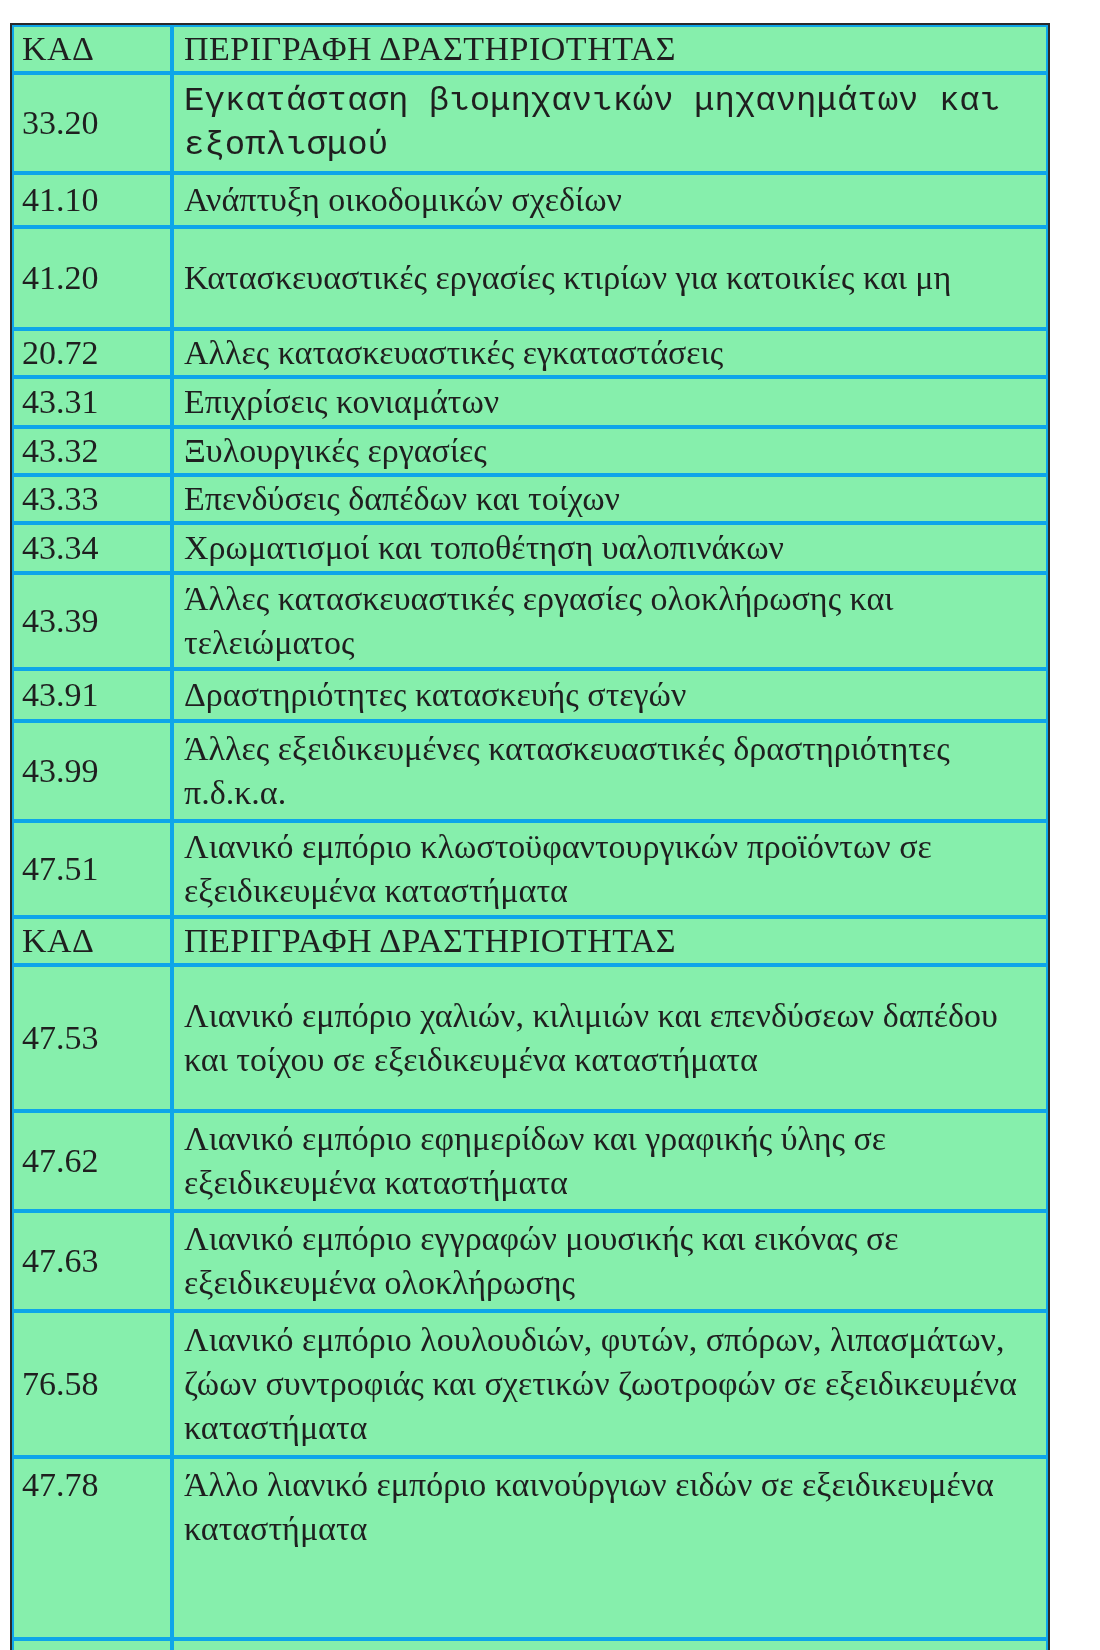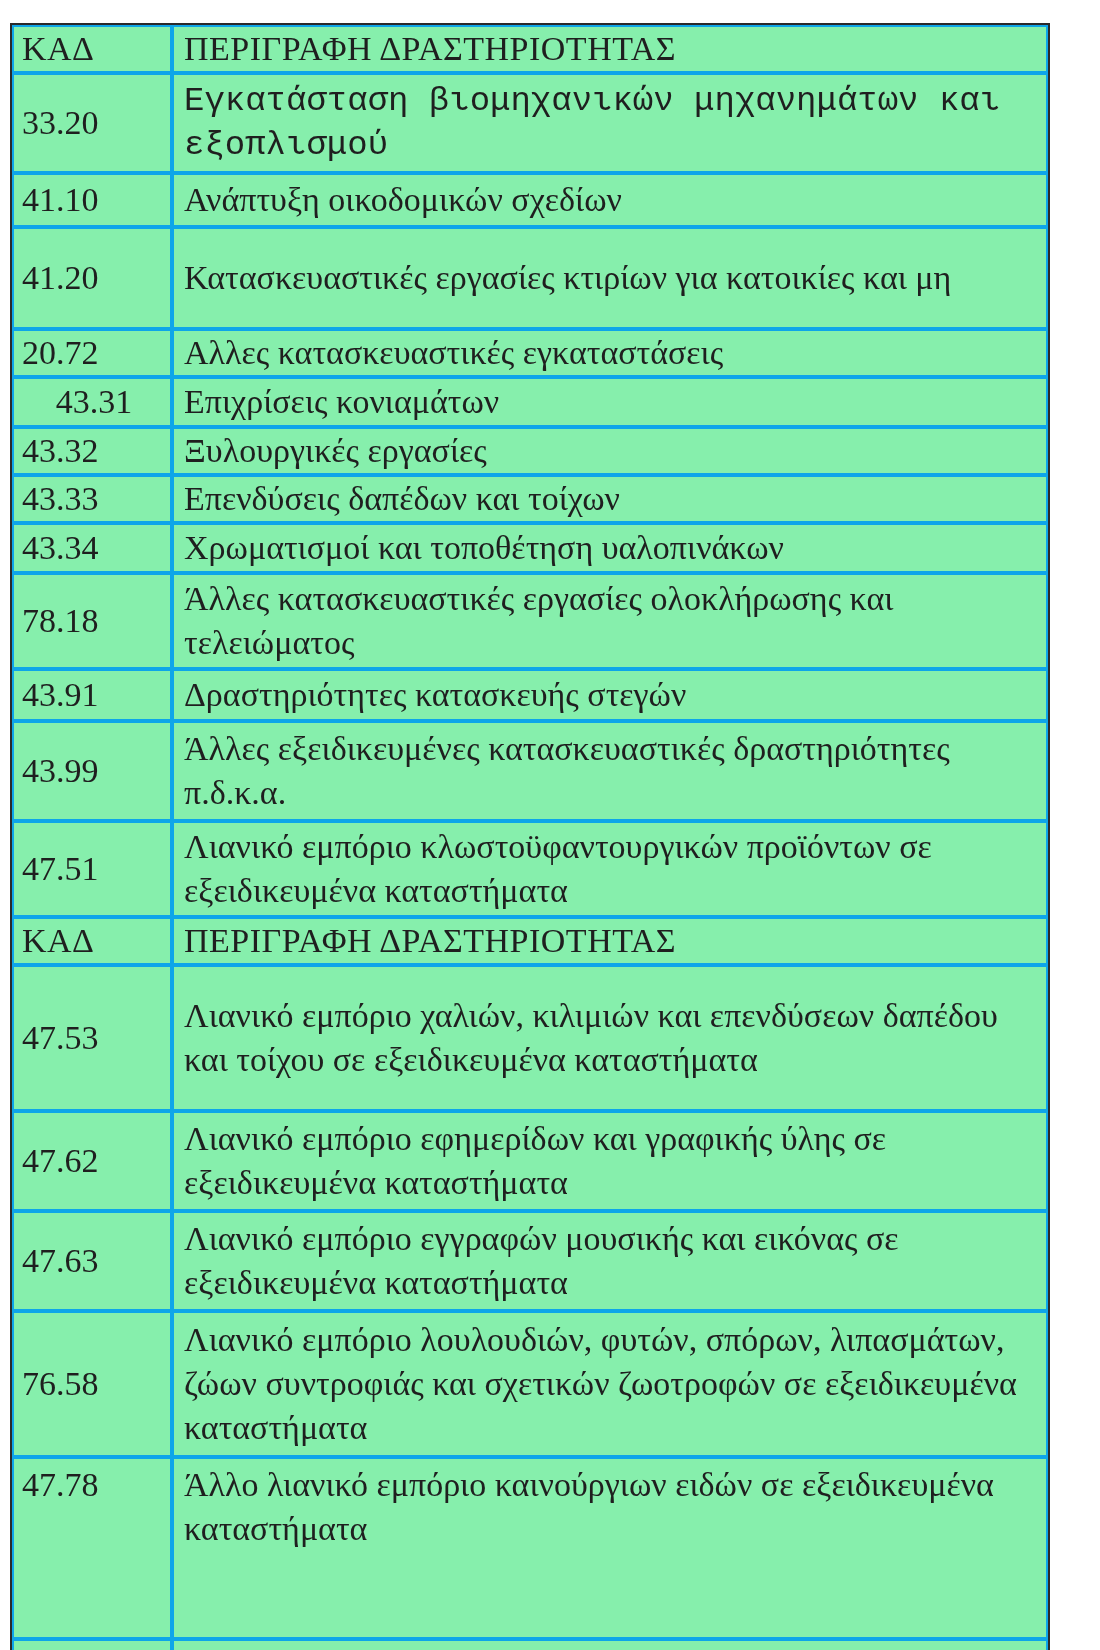--- a/index.html
+++ b/index.html
@@ -73,37 +73,37 @@
         </tr>
         <tr>
           <td class="code-cell" style="height: 102px;">41.20</td>
           <td class="desc-cell" style="height: 102px;">Κατασκευαστικές εργασίες κτιρίων για κατοικίες και μη</td>
         </tr>
         <tr>
           <td class="code-cell" style="height: 46px;">20.72</td>
           <td class="desc-cell" style="height: 46px;">Αλλες κατασκευαστικές εγκαταστάσεις</td>
         </tr>
         <tr>
-          <td class="code-cell" style="height: 50px; text-align: center;">43.31</td>
+          <td class="code-cell" style="height: 50px;">43.31</td>
           <td class="desc-cell" style="height: 50px;">Επιχρίσεις κονιαμάτων</td>
         </tr>
         <tr>
           <td class="code-cell" style="height: 46px;">43.32</td>
           <td class="desc-cell" style="height: 46px;">Ξυλουργικές εργασίες</td>
         </tr>
         <tr>
           <td class="code-cell" style="height: 46px;">43.33</td>
           <td class="desc-cell" style="height: 46px;">Επενδύσεις δαπέδων και τοίχων</td>
         </tr>
         <tr>
           <td class="code-cell" style="height: 50px;">43.34</td>
           <td class="desc-cell" style="height: 50px;">Χρωματισμοί και τοποθέτηση υαλοπινάκων</td>
         </tr>
         <tr>
-          <td class="code-cell" style="height: 96px;">78.18</td>
+          <td class="code-cell" style="height: 96px;">43.39</td>
           <td class="desc-cell" style="height: 96px;">Άλλες κατασκευαστικές εργασίες ολοκλήρωσης και τελειώματος</td>
         </tr>
         <tr>
           <td class="code-cell" style="height: 52px;">43.91</td>
           <td class="desc-cell" style="height: 52px;">Δραστηριότητες κατασκευής στεγών</td>
         </tr>
         <tr>
           <td class="code-cell" style="height: 100px;">43.99</td>
           <td class="desc-cell" style="height: 100px;">Άλλες εξειδικευμένες κατασκευαστικές δραστηριότητες π.δ.κ.α.</td>
         </tr>
@@ -118,21 +118,21 @@
         <tr>
           <td class="code-cell" style="height: 146px;">47.53</td>
           <td class="desc-cell" style="height: 146px;">Λιανικό εμπόριο χαλιών, κιλιμιών και επενδύσεων δαπέδου και τοίχου σε εξειδικευμένα καταστήματα</td>
         </tr>
         <tr>
           <td class="code-cell" style="height: 100px;">47.62</td>
           <td class="desc-cell" style="height: 100px;">Λιανικό εμπόριο εφημερίδων και γραφικής ύλης σε εξειδικευμένα καταστήματα</td>
         </tr>
         <tr>
           <td class="code-cell" style="height: 100px;">47.63</td>
-          <td class="desc-cell" style="height: 100px;">Λιανικό εμπόριο εγγραφών μουσικής και εικόνας σε εξειδικευμένα καταστήματα</td>
+          <td class="desc-cell" style="height: 100px;">Λιανικό εμπόριο εγγραφών μουσικής και εικόνας σε εξειδικευμένα ολοκλήρωσης</td>
         </tr>
         <tr>
           <td class="code-cell" style="height: 146px;">76.58</td>
           <td class="desc-cell" style="height: 146px;">Λιανικό εμπόριο λουλουδιών, φυτών, σπόρων, λιπασμάτων, ζώων συντροφιάς και σχετικών ζωοτροφών σε εξειδικευμένα καταστήματα</td>
         </tr>
         <tr class=" align-top">
           <td class="code-cell" style="height: 182px;">47.78</td>
           <td class="desc-cell" style="height: 182px;">Άλλο λιανικό εμπόριο καινούργιων ειδών σε εξειδικευμένα καταστήματα</td>
         </tr>
         <tr>

